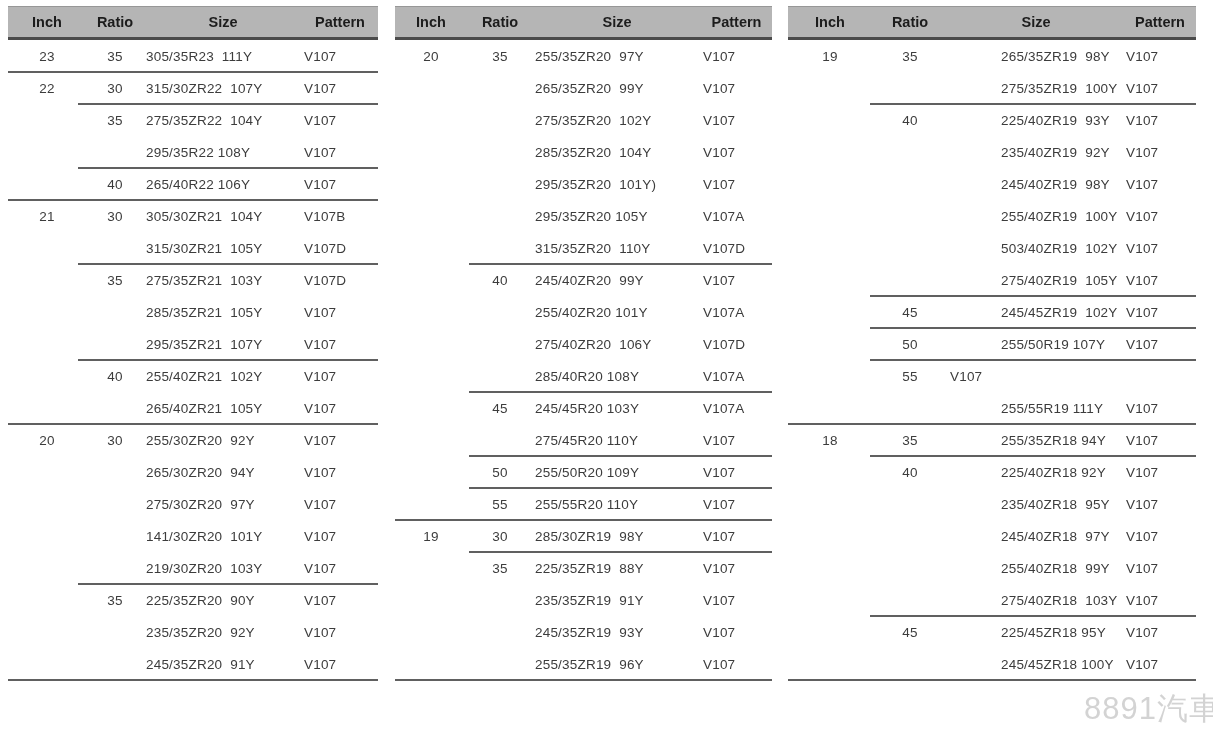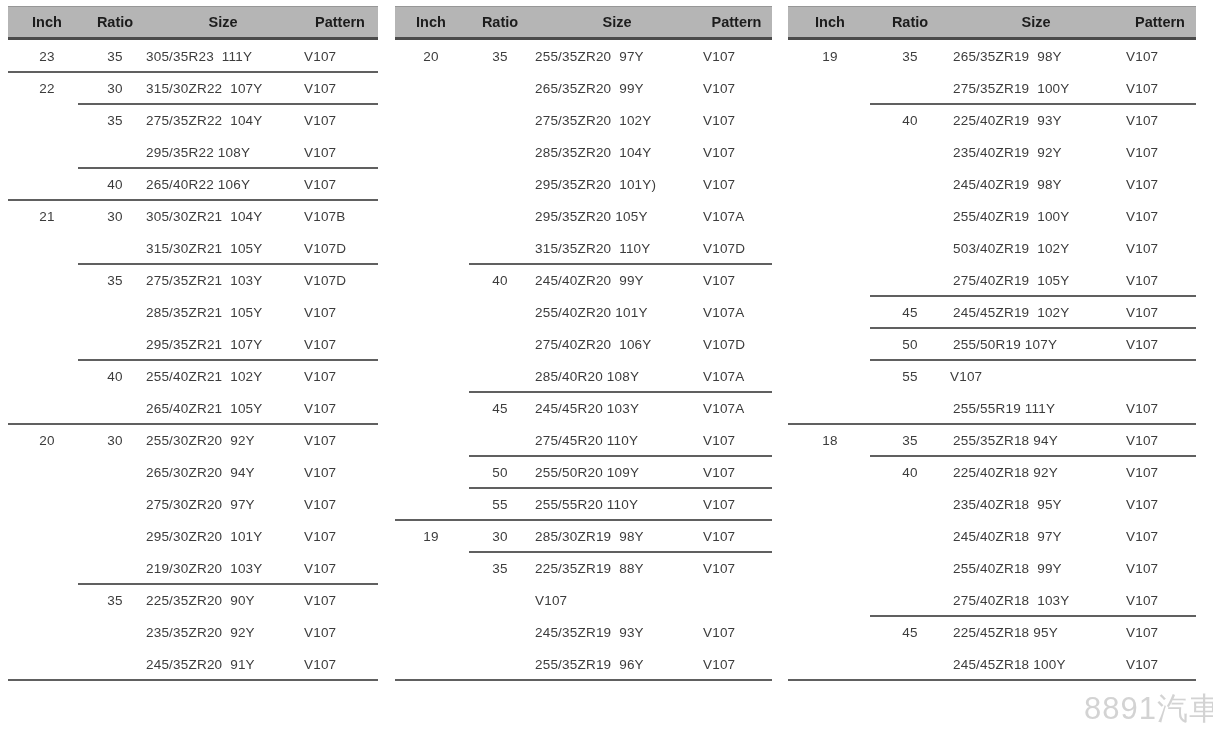--- a/index.html
+++ b/index.html
@@ -34,21 +34,21 @@
   .header .hcell{text-align:center;}
 
   .row{
     position:relative;height:32px;line-height:34px;
     font-size:13.5px;color:var(--row-text,#3c3c3c);
     letter-spacing:.2px;
   }
   .cell{overflow:hidden;}
   .c-inch,.c-ratio{text-align:center;}
   .c-size{text-align:left;padding-left:2px;white-space:pre;}
-  .t3 .c-size{padding-left:5px;}
+  .t3 .c-size{padding-left:5px;margin-left:48px;}
   .c-pattern{text-align:left;padding-left:2px;}
 
   
   .row.sub::after,.row.grp::after{
     content:"";position:absolute;bottom:-1px;right:0;height:2px;
     background:var(--line-sep,#606060);
   }
   .row.grp::after{left:0;}
   .t1 .row.sub::after{left:70px;}
   .t2 .row.sub::after{left:74px;}
@@ -159,21 +159,21 @@
         </div>
         <div class="grid row">
           <div class="cell c-inch"></div>
           <div class="cell c-ratio"></div>
           <div class="cell c-size">275/30ZR20  97Y</div>
           <div class="cell c-pattern">V107</div>
         </div>
         <div class="grid row">
           <div class="cell c-inch"></div>
           <div class="cell c-ratio"></div>
-          <div class="cell c-size">295/30ZR20  101Y</div>
+          <div class="cell c-size">141/30ZR20  101Y</div>
           <div class="cell c-pattern">V107</div>
         </div>
         <div class="grid row sub">
           <div class="cell c-inch"></div>
           <div class="cell c-ratio"></div>
           <div class="cell c-size">219/30ZR20  103Y</div>
           <div class="cell c-pattern">V107</div>
         </div>
         <div class="grid row">
           <div class="cell c-inch"></div>
@@ -299,20 +299,21 @@
         </div>
         <div class="grid row">
           <div class="cell c-inch"></div>
           <div class="cell c-ratio">35</div>
           <div class="cell c-size">225/35ZR19  88Y</div>
           <div class="cell c-pattern">V107</div>
         </div>
         <div class="grid row">
           <div class="cell c-inch"></div>
           <div class="cell c-ratio"></div>
+          <div class="cell c-size">235/35ZR19  91Y</div>
           <div class="cell c-pattern">V107</div>
         </div>
         <div class="grid row">
           <div class="cell c-inch"></div>
           <div class="cell c-ratio"></div>
           <div class="cell c-size">245/35ZR19  93Y</div>
           <div class="cell c-pattern">V107</div>
         </div>
         <div class="grid row grp">
           <div class="cell c-inch"></div>

